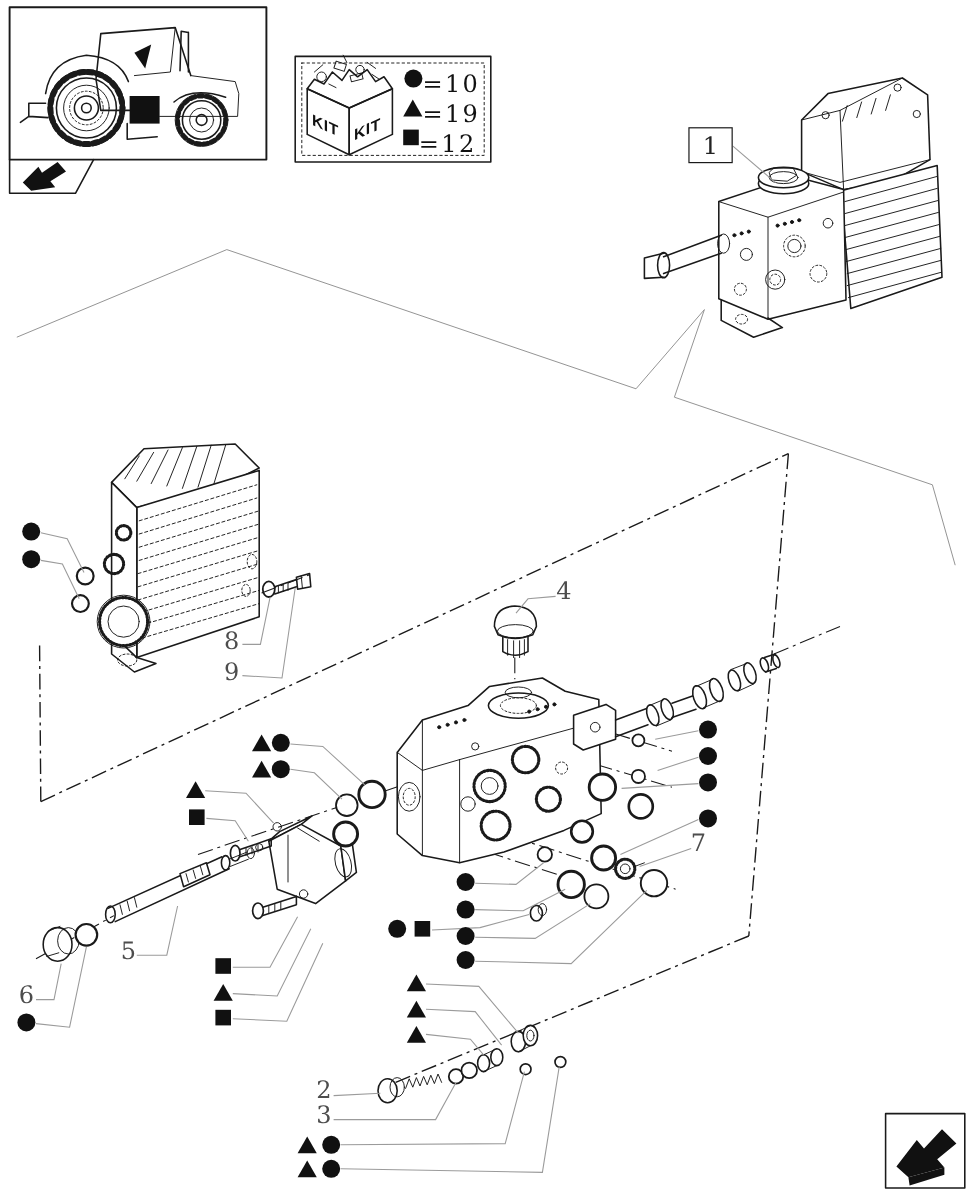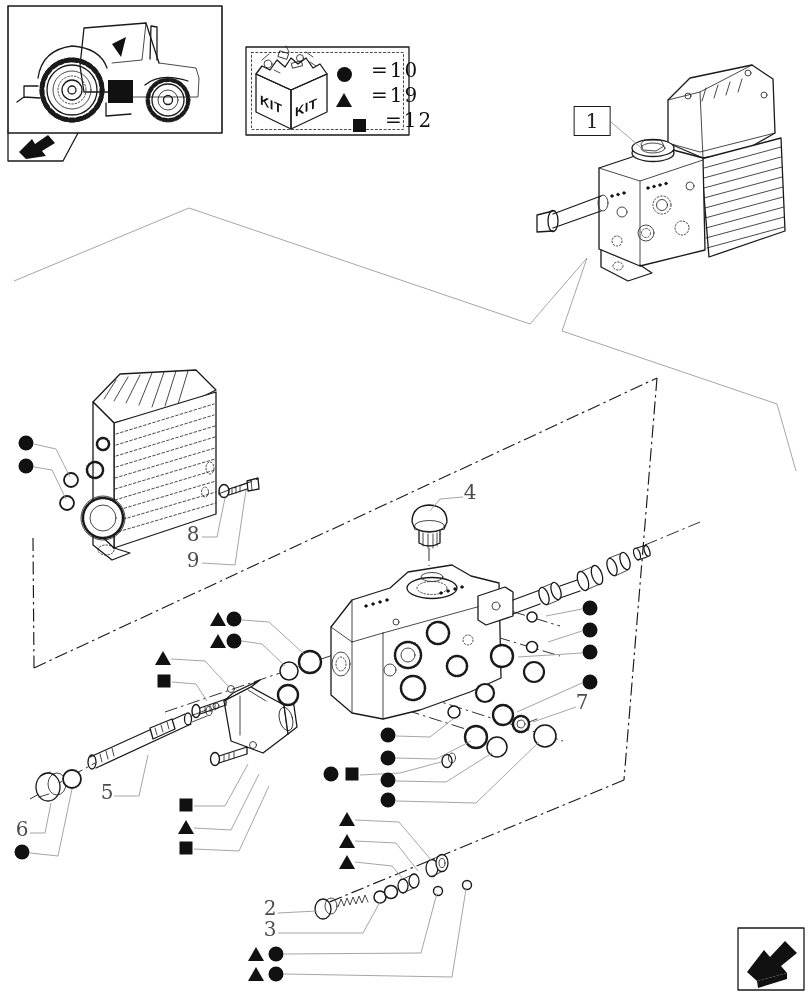--- a/index.html
+++ b/index.html
@@ -25,21 +25,21 @@
   .mk{position:absolute;transform:translate(-50%,-50%);}
   .mk-circle{width:15px;height:15px;background:#111;border-radius:50%;}
   .mk-square{width:13px;height:13px;background:#111;}
   .mk-triangle{width:0;height:0;background:none;
     border-left:8px solid transparent;border-right:8px solid transparent;
     border-bottom:14px solid #111;}
   .plabel{position:absolute;transform:translate(-50%,-50%);
     font:20px "DejaVu Serif",serif;color:#4d4d4d;line-height:1;}
   .plabel.boxed{border:1.5px solid #1a1a1a;background:#fff;color:#222;
     padding:4px 11px;}
-  .legend-row{position:absolute;transform:translate(0,-50%);display:flex;align-items:flex-end;gap:19px;}
+  .legend-row{position:absolute;transform:translate(0,-50%);display:flex;align-items:flex-start;gap:0;}
   .mk-inline{display:inline-block;}
   .legend-text{font:20px "DejaVu Serif",serif;color:#111;letter-spacing:2px;}
 </style>
 </head>
 <body>
 
 <div id="canvas">
 
 <svg width="812" height="1000" viewBox="0 0 812 1000">
 
@@ -389,21 +389,21 @@
 
 <div id="overlay">
   <div class="legend-row" style="left:337px;top:70px">
     <span class="mk-inline mk-circle"></span>
     <span class="legend-text">=10</span>
   </div>
   <div class="legend-row" style="left:336px;top:95px">
     <span class="mk-inline mk-triangle"></span>
     <span class="legend-text">=19</span>
   </div>
-  <div class="legend-row" style="left:353px;top:120px">
+  <div class="legend-row" style="left:336px;top:120px">
     <span class="mk-inline mk-square"></span>
     <span class="legend-text">=12</span>
   </div>
   <div id="markers-layer">
         <div class="mk mk-circle" style="left: 26px; top: 443px;"></div>
         <div class="mk mk-circle" style="left: 26px; top: 466px;"></div>
         <div class="mk mk-circle" style="left: 590px; top: 608px;"></div>
         <div class="mk mk-circle" style="left: 590px; top: 630px;"></div>
         <div class="mk mk-circle" style="left: 590px; top: 652px;"></div>
         <div class="mk mk-circle" style="left: 590px; top: 682px;"></div>

